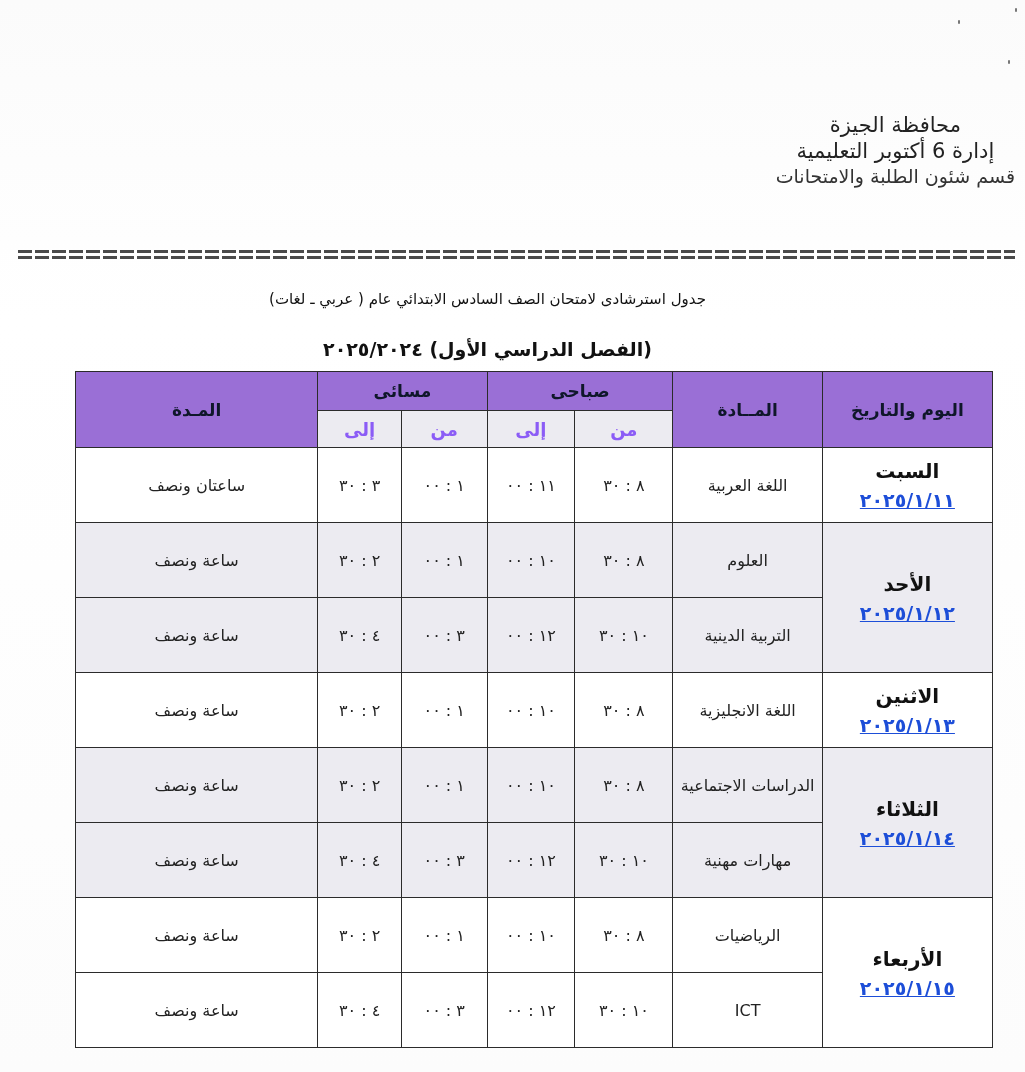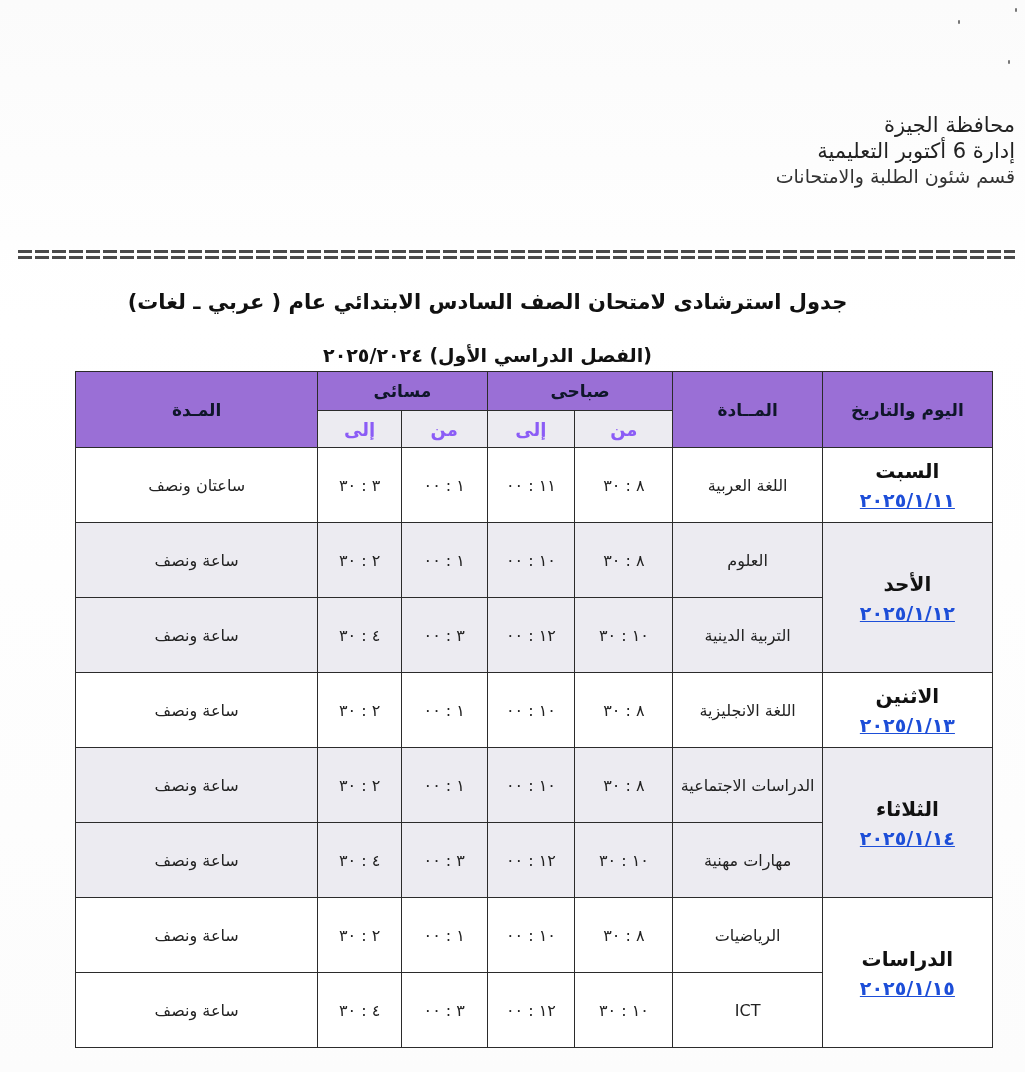--- a/index.html
+++ b/index.html
@@ -26,21 +26,21 @@
       position: absolute;
       width: 2px; height: 4px;
       background: #777;
       border-radius: 1px;
     }
     .org-header {
       position: absolute;
       right: 10px;
       top: 112px;
       direction: rtl;
-      text-align: right;
+      text-align: center;
       line-height: 1.25;
     }
     .org-line {
       display: block;
       font-size: 21px;
       color: #222;
       white-space: nowrap;
     }
     .org-line.sub {
       font-size: 19px;
@@ -60,22 +60,22 @@
     }
     .title-block {
       position: absolute;
       left: 120px;
       right: 170px;
       top: 290px;
       direction: rtl;
       text-align: center;
     }
     .title-main {
-      font-size: 21px;
-      font-weight: bold;
+      font-size: 15px;
+      font-weight: normal;
       color: #111;
       white-space: nowrap;
     }
     .title-sub {
       margin-top: 30px;
       font-size: 19px;
       font-weight: bold;
       color: #111;
       white-space: nowrap;
     }
@@ -268,21 +268,21 @@
         <td class="subject">مهارات مهنية</td>
         <td><span class="time">١٠ : ٣٠</span></td>
         <td><span class="time">١٢ : ٠٠</span></td>
         <td><span class="time">٣ : ٠٠</span></td>
         <td><span class="time">٤ : ٣٠</span></td>
         <td class="duration">ساعة ونصف</td>
       </tr>
 
       <tr class="white">
         <td class="day-cell" rowspan="2">
-          <span class="day-name">الدراسات</span>
+          <span class="day-name">الأربعاء</span>
           <span class="day-date">٢٠٢٥/١/١٥</span>
         </td>
         <td class="subject">الرياضيات</td>
         <td><span class="time">٨ : ٣٠</span></td>
         <td><span class="time">١٠ : ٠٠</span></td>
         <td><span class="time">١ : ٠٠</span></td>
         <td><span class="time">٢ : ٣٠</span></td>
         <td class="duration">ساعة ونصف</td>
       </tr>
       <tr class="white">

